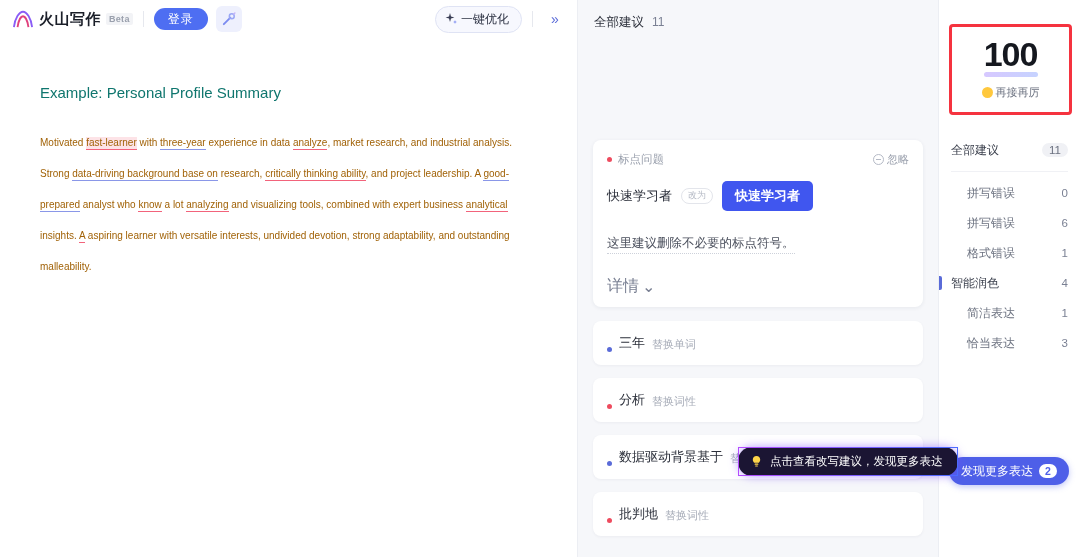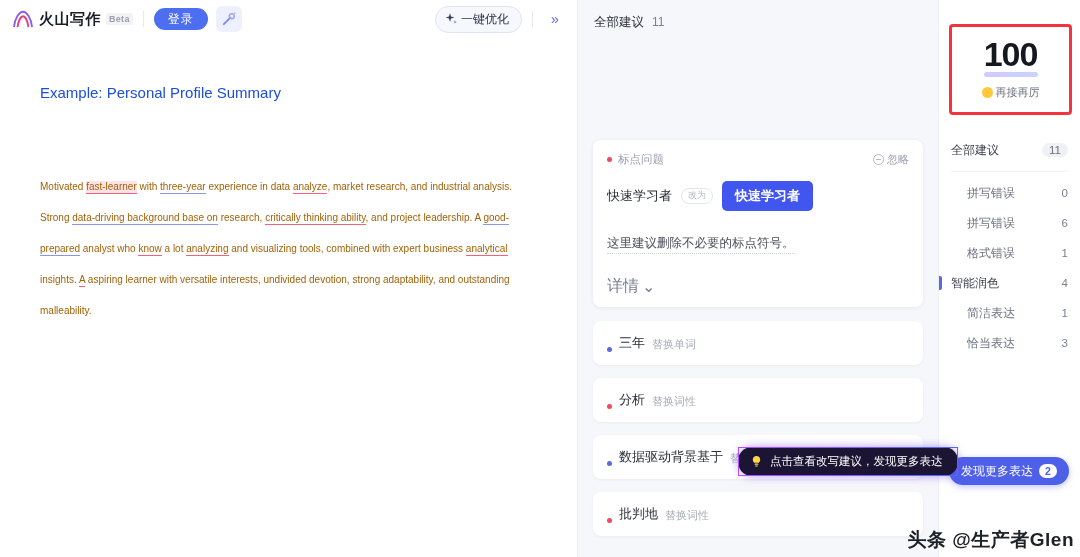--- a/index.html
+++ b/index.html
@@ -81,22 +81,22 @@
     border-radius: 4px;
   }
 
   .doc-area {
     flex: 1 1 auto;
     padding: 44px 44px 0 40px;
     overflow: hidden;
   }
   .doc-title {
     font-size: 15px;
-    color: #1d4ed8;
-    margin-bottom: 68px;
+    color: #0f766e;
+    margin-bottom: 24px;
     line-height: 1.4;
   }
   .doc-body {
     font-size: 10px;
     line-height: 31px;
     color: #a16207;
   }
   .mk-red {
     border-bottom: 1.5px solid #f2637b;
     padding-bottom: 1px;
@@ -481,14 +481,13 @@
         <span class="nav-count">3</span>
       </div>
     </div>
 
     <div class="discover-btn">
       <span>发现更多表达</span>
       <span class="discover-count">2</span>
     </div>
   </div>
 
-  <div class="watermark">头条 @生产者Glen</div>
 </div>
 
 </body></html>

